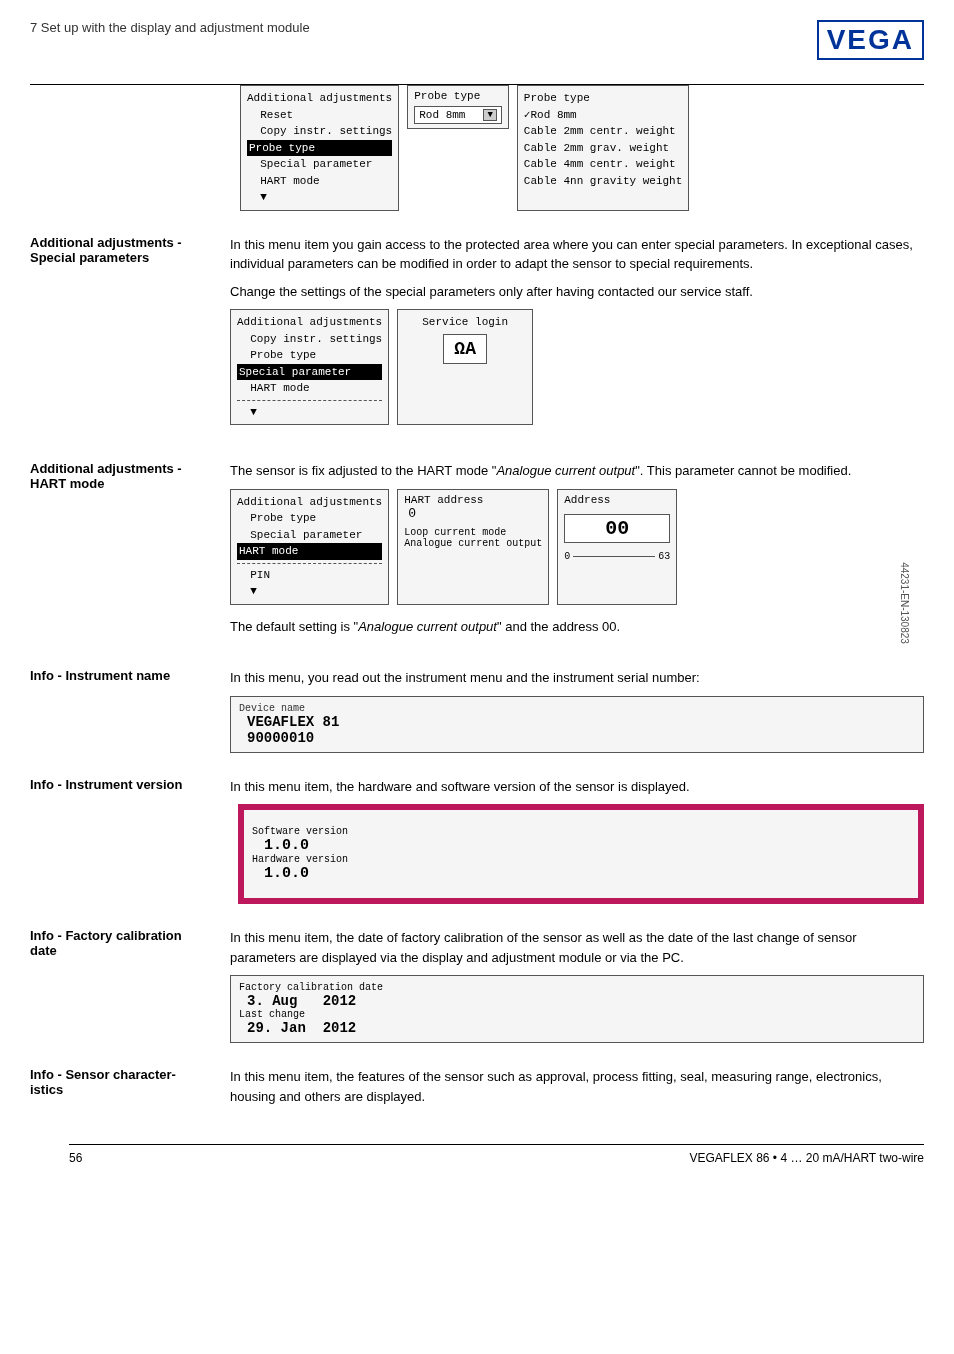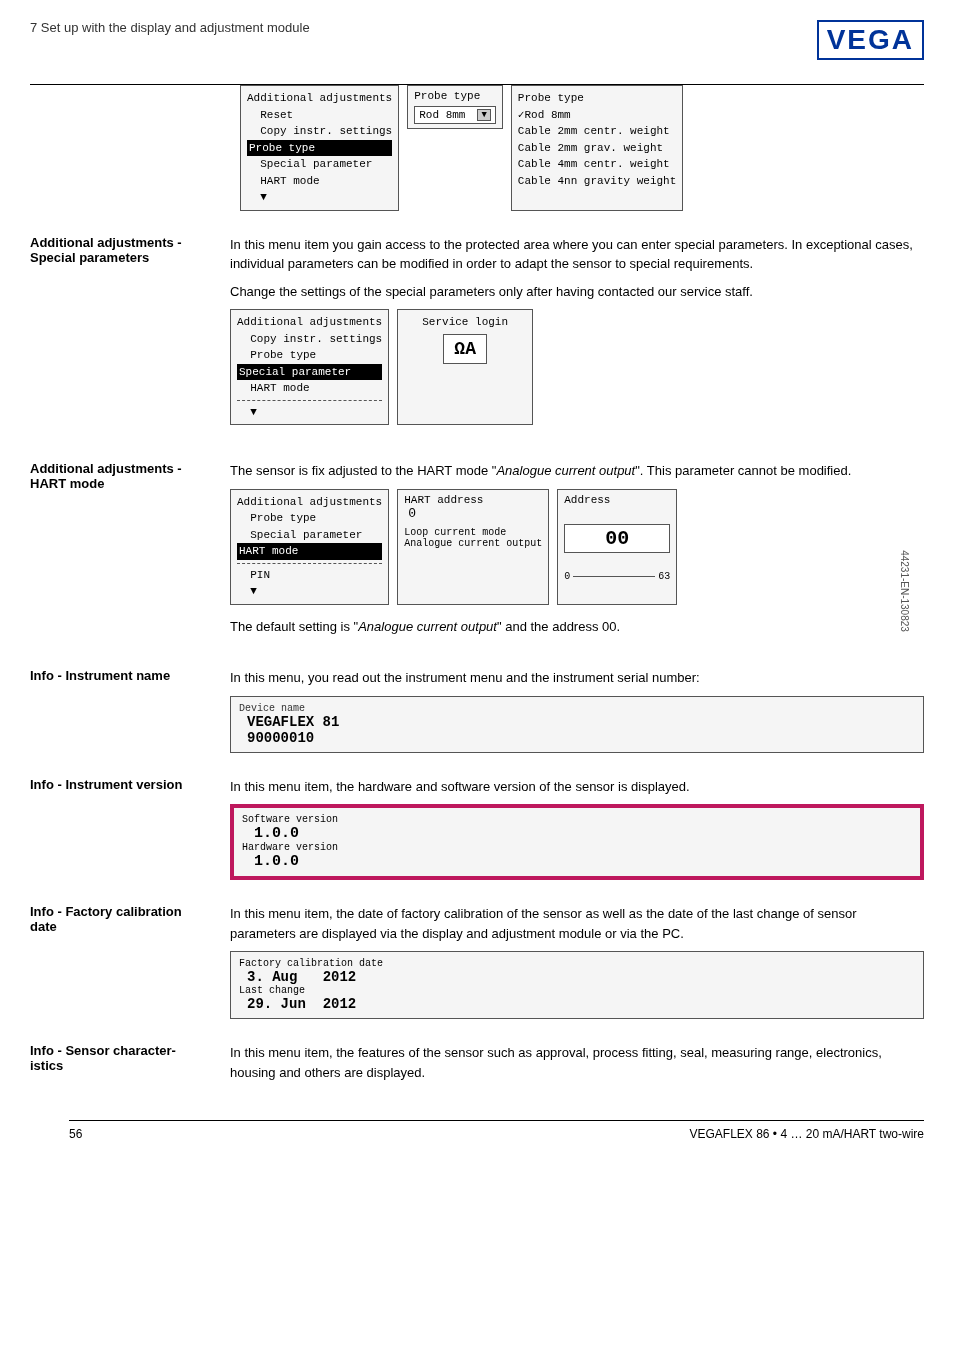--- a/index.html
+++ b/index.html
@@ -98,21 +98,21 @@
     }
     .dropdown-label {
       font-size: 11px;
     }
     .dropdown-select {
       display: flex;
       align-items: center;
       border: 1px solid #555;
       padding: 2px 4px;
       background: #fff;
-      gap: 12px;
+      gap: 18px;
     }
     .dropdown-arrow {
       border: 1px solid #555;
       padding: 0 3px;
       background: #ccc;
       font-size: 9px;
     }
 
     
     .service-screen {
@@ -147,21 +147,21 @@
       padding: 4px 6px;
       min-width: 120px;
     }
     .address-value {
       font-size: 20px;
       font-weight: bold;
       border: 1px solid #555;
       text-align: center;
       padding: 2px 8px;
       background: #fff;
-      margin: 18px 0;
+      margin: 8px 0;
     }
 
     
     .device-screen {
       border: 1px solid #555;
       background: #f5f5f5;
       font-family: 'Courier New', monospace;
       font-size: 11px;
       padding: 6px 8px;
       min-width: 160px;
@@ -171,26 +171,27 @@
       color: #333;
     }
     .device-value {
       font-size: 14px;
       font-weight: bold;
       padding-left: 8px;
     }
 
     
     .version-screen {
-      border: 4px solid #be185d;
-      background: #f5f5f5;
-      font-family: 'Courier New', monospace;
-      font-size: 11px;
-      padding: 6px 8px;
+      border: 6px solid #be185d;
+      background: #f5f5f5;
+      font-family: 'Courier New', monospace;
+      font-size: 11px;
+      padding: 16px 8px;
       min-width: 140px;
+      margin-left: 8px;
     }
     .version-label {
       font-size: 10px;
     }
     .version-value {
       font-size: 15px;
       font-weight: bold;
       padding-left: 12px;
     }
 
@@ -403,21 +404,21 @@
     <div class="section-content">
       <p>In this menu item, the date of factory calibration of the sensor as well as the date of the last change of sensor parameters are displayed via the display and adjustment module or via the PC.</p>
       <div class="cal-screen">
         <div class="cal-label">Factory calibration date</div>
         <div class="cal-value">
           <span>3. Aug</span>&nbsp;&nbsp;
           <span>2012</span>
         </div>
         <div class="cal-label">Last change</div>
         <div class="cal-value">
-          <span>29. Jun</span>&nbsp;
+          <span>29. Jan</span>&nbsp;
           <span>2012</span>
         </div>
       </div>
     </div>
   </div>
 
   <div class="section">
     <div class="section-label">
       <strong>Info - Sensor character-<br>istics</strong>
     </div>

